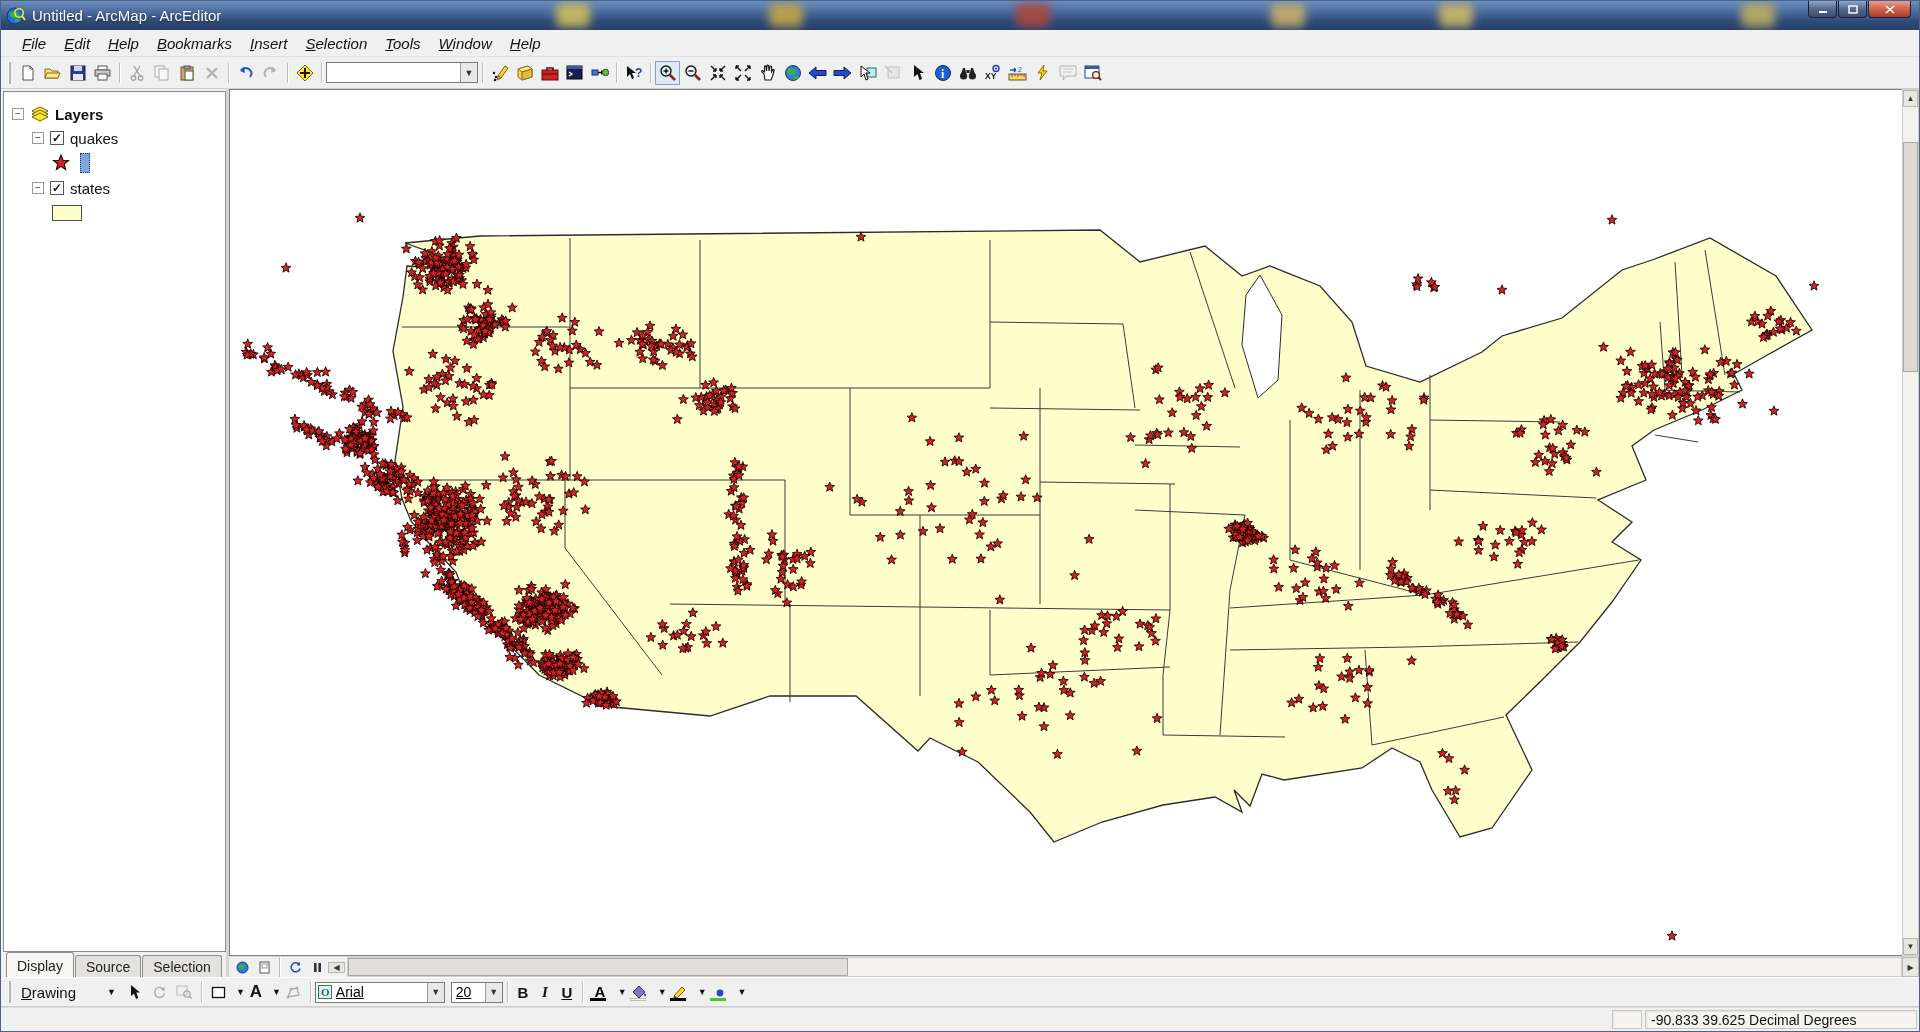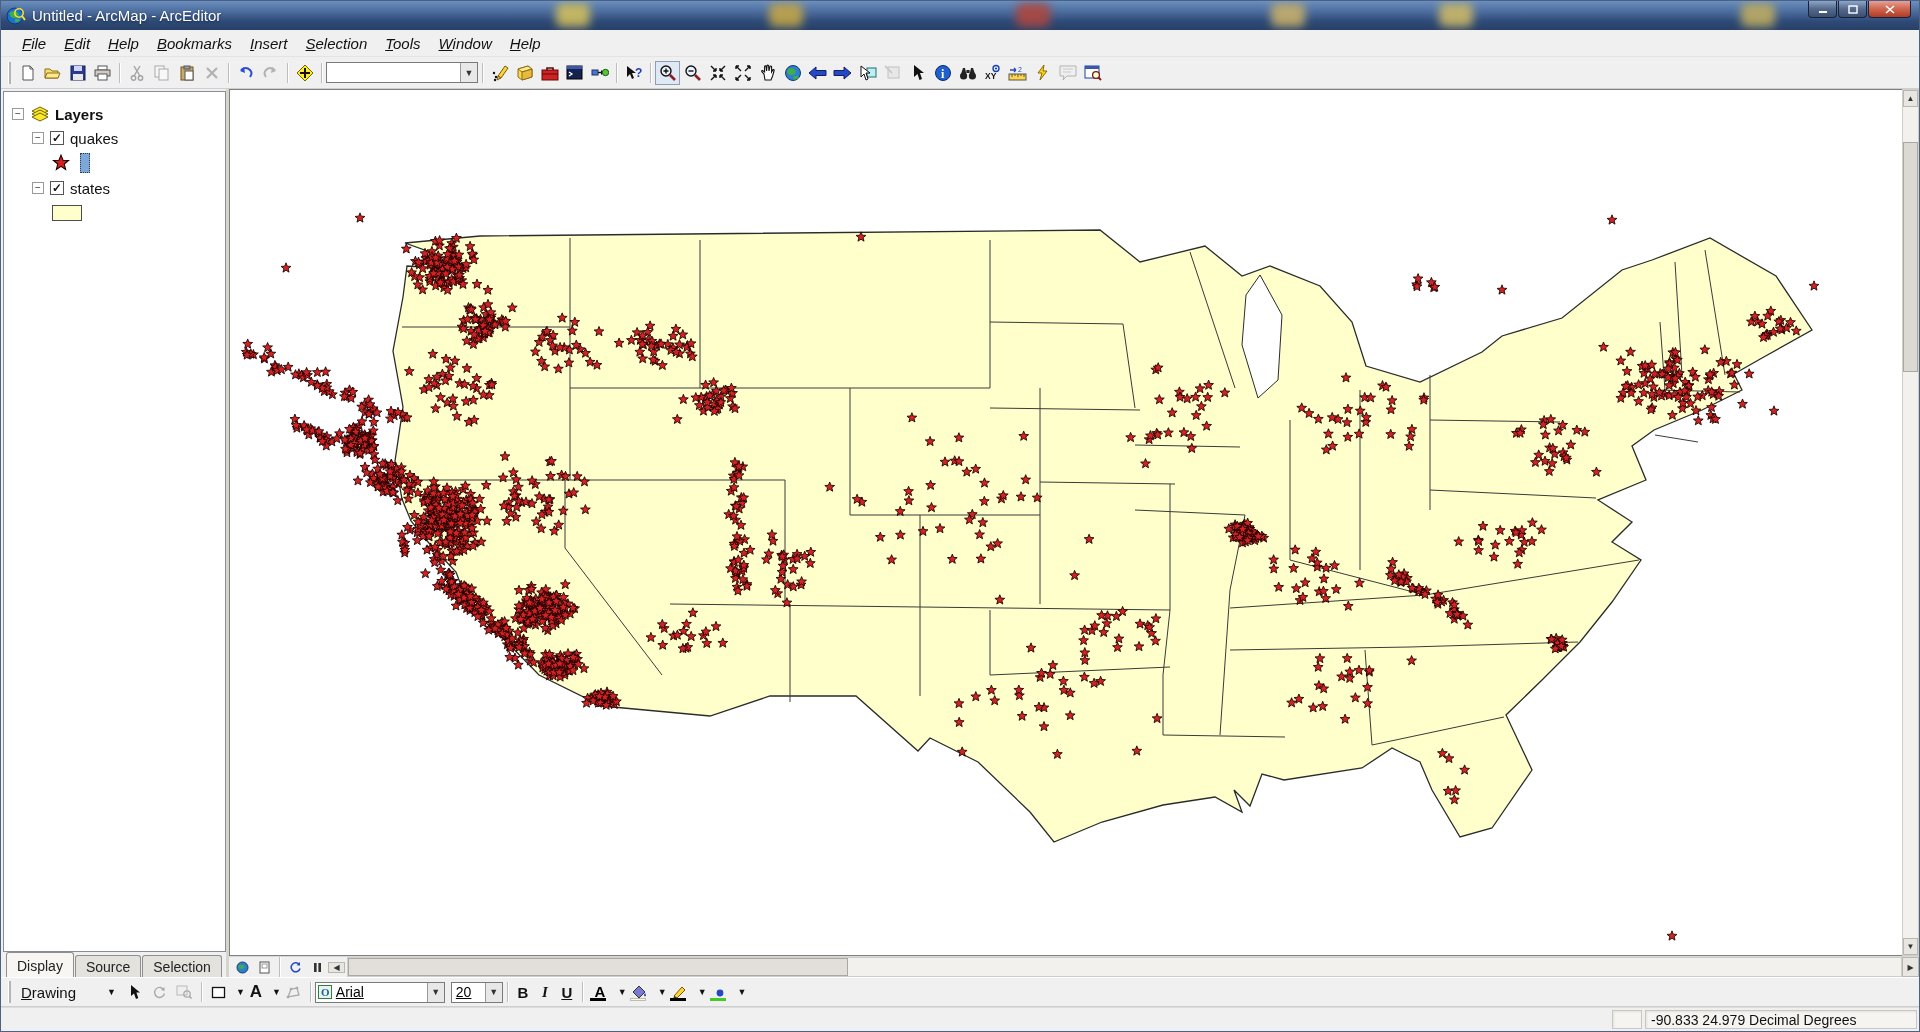--- a/index.html
+++ b/index.html
@@ -2296,15 +2296,15 @@
       <svg width="10" height="10" viewBox="0 0 10 10" style="margin-bottom:5px">
           <circle cx="5" cy="5" r="3.4" fill="#2448c8"></circle>
         </svg>
       <span class="color-bar" style="background:#44cc22"></span>
     </div>
     <span class="caret">▼</span>
   </div>
 
   <div class="statusbar">
     <div class="cell small"></div>
-    <div class="cell coords">-90.833  24.979 Decimal Degrees</div>
+    <div class="cell coords">-90.833  39.625 Decimal Degrees</div>
   </div>
 </div>
 
 </body></html>

